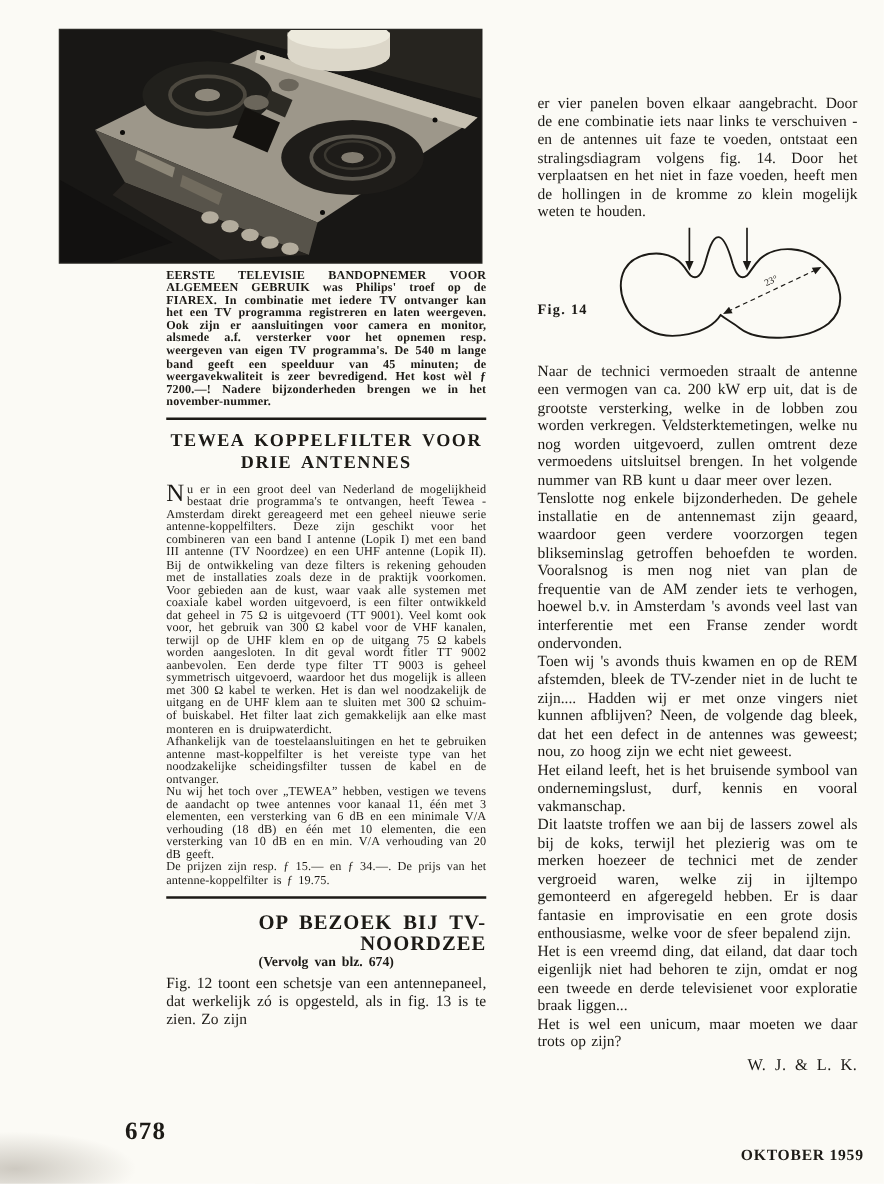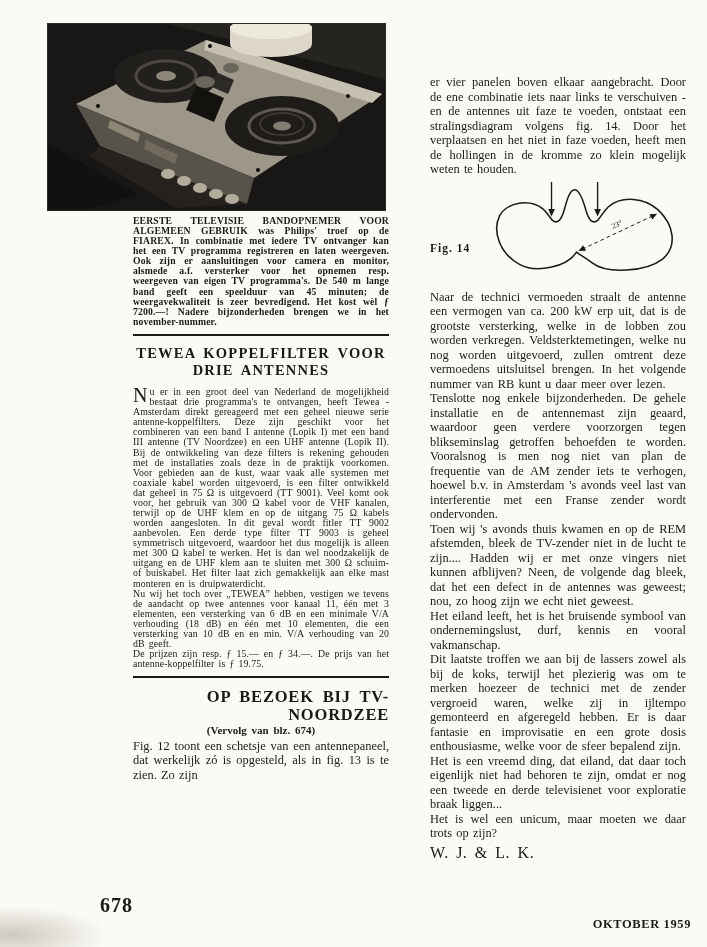--- a/index.html
+++ b/index.html
@@ -61,21 +61,21 @@
   }
   
   .col-right{position:absolute;left:430px;top:47px;width:256px;margin-top:28px;}
   .figure{position:relative;height:102px;margin:5px 0 6px 0;}
   .fig-label{
     position:absolute;left:0;top:60px;
     font-size:11.5px;font-weight:bold;letter-spacing:1px;
   }
   .fig-svg{position:absolute;left:62px;top:0;}
   .signature{
-    font-size:16px;margin-top:3px;
+    font-size:13px;text-align:right;margin-top:3px;
     word-spacing:3px;letter-spacing:.5px;
   }
   .issue{
     position:absolute;right:16px;top:917px;
     font-size:12.5px;font-weight:bold;letter-spacing:.6px;
   }
   .fig-stroke{fill:none;stroke:#1c1a16;stroke-width:1.6;}
   .fig-dash{stroke:#1c1a16;stroke-width:1;stroke-dasharray:4 3;}
   .fig-arrow{stroke:#1c1a16;stroke-width:1.4;}
   .fig-text{font-family:"Liberation Serif","DejaVu Serif",serif;font-size:8px;fill:#1c1a16;}
@@ -137,20 +137,21 @@
       </svg>
     </div>
 
     <p class="caption">EERSTE TELEVISIE BANDOPNEMER VOOR ALGEMEEN GEBRUIK was Philips' troef op de FIAREX. In combinatie met iedere TV ontvanger kan het een TV programma registreren en laten weergeven. Ook zijn er aansluitingen voor camera en monitor, alsmede a.f. versterker voor het opnemen resp. weergeven van eigen TV programma's. De 540 m lange band geeft een speelduur van 45 minuten; de weergavekwaliteit is zeer bevredigend. Het kost wèl ƒ 7200.—! Nadere bijzonderheden brengen we in het november-nummer.</p>
 
     <div class="rule"></div>
 
     <h2 class="tewea-title">TEWEA KOPPELFILTER VOOR DRIE ANTENNES</h2>
 
     <p class="body-sm first"><span class="dropcap">N</span><span>u er in een groot deel van Nederland de mogelijkheid bestaat drie programma's te ontvangen, heeft Tewea - Amsterdam direkt gereageerd met een geheel nieuwe serie antenne-koppelfilters. Deze zijn geschikt voor het combineren van een band I antenne (Lopik I) met een band III antenne (TV Noordzee) en een UHF antenne (Lopik II). Bij de ontwikkeling van deze filters is rekening gehouden met de installaties zoals deze in de praktijk voorkomen. Voor gebieden aan de kust, waar vaak alle systemen met coaxiale kabel worden uitgevoerd, is een filter ontwikkeld dat geheel in 75 Ω is uitgevoerd (TT 9001). Veel komt ook voor, het gebruik van 300 Ω kabel voor de VHF kanalen, terwijl op de UHF klem en op de uitgang 75 Ω kabels worden aangesloten. In dit geval wordt fitler TT 9002 aanbevolen. Een derde type filter TT 9003 is geheel symmetrisch uitgevoerd, waardoor het dus mogelijk is alleen met 300 Ω kabel te werken. Het is dan wel noodzakelijk de uitgang en de UHF klem aan te sluiten met 300 Ω schuim- of buiskabel. Het filter laat zich gemakkelijk aan elke mast monteren en is druipwaterdicht.</span></p>
+    <p class="body-sm">Afhankelijk van de toestelaansluitingen en het te gebruiken antenne mast-koppelfilter is het vereiste type van het noodzakelijke scheidingsfilter tussen de kabel en de ontvanger.</p>
     <p class="body-sm">Nu wij het toch over „TEWEA” hebben, vestigen we tevens de aandacht op twee antennes voor kanaal 11, één met 3 elementen, een versterking van 6 dB en een minimale V/A verhouding (18 dB) en één met 10 elementen, die een versterking van 10 dB en en min. V/A verhouding van 20 dB geeft.</p>
     <p class="body-sm">De prijzen zijn resp. ƒ 15.— en ƒ 34.—. De prijs van het antenne-koppelfilter is ƒ 19.75.</p>
 
     <div class="rule"></div>
 
     <h2 class="noordzee-title">OP BEZOEK BIJ TV-NOORDZEE</h2>
     <div class="vervolg">(Vervolg van blz. 674)</div>
 
     <p class="body-lg cont-para">Fig. 12 toont een schetsje van een antennepaneel, dat werkelijk zó is opgesteld, als in fig. 13 is te zien. Zo zijn</p>
   </div>

